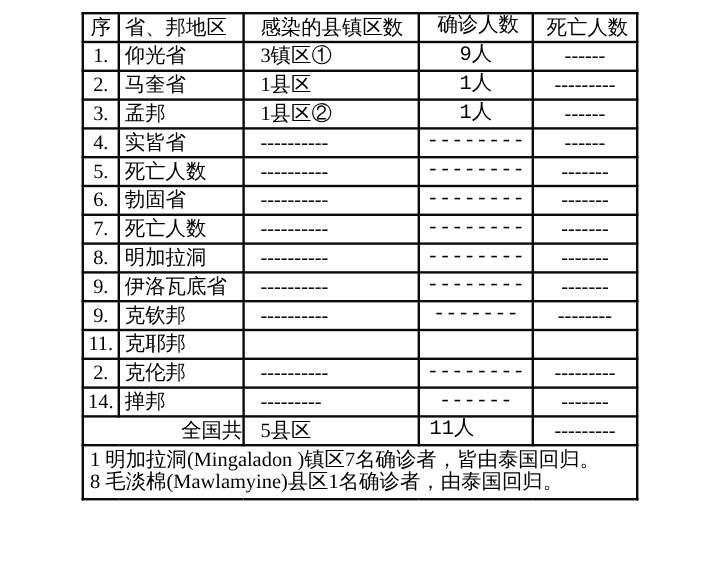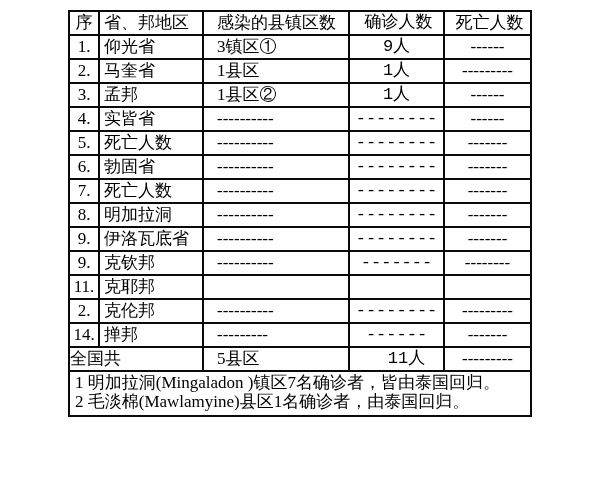--- a/index.html
+++ b/index.html
@@ -35,22 +35,22 @@
     white-space: nowrap;
     overflow: hidden;
   }
   thead th { height: 26px; text-align: left; padding-left: 4px; }
   thead th.c-no { text-align: center; padding-left: 0; }
   .c-no        { width: 30px;  text-align: center; }
   .c-region    { width: 104px; text-align: left; padding-left: 4px; }
   .c-infected  { width: 146px; text-align: left; padding-left: 13px; }
   .c-confirmed { width: 95px;  text-align: center; font-family: Liberation Mono, monospace; }
   .c-deaths    { width: 87px;  text-align: center; }
-  tr.total-row td.total-label { text-align: left; padding-left: 0; }
-  tr.total-row td.c-confirmed { text-align: center; padding-left: 20px; }
+  tr.total-row td.total-label { text-align: right; padding-left: 0; }
+  tr.total-row td.c-confirmed { text-align: left; padding-left: 8px; }
   td.footnotes {
     height: auto;
     text-align: left;
     padding: 2px 4px 4px 5px;
     line-height: 20px;
     white-space: normal;
     margin-top: 24px;
   }
   td.footnotes .fn-line { white-space: nowrap; }
 </style>
@@ -164,18 +164,18 @@
     <tfoot>
       <tr class="total-row">
         <td colspan="2" class="total-label">全国共</td>
         <td class="c-infected">5县区</td>
         <td class="c-confirmed">11人</td>
         <td class="c-deaths">---------</td>
       </tr>
       <tr>
         <td colspan="5" class="footnotes">
           <div class="fn-line">1 明加拉洞(Mingaladon )镇区7名确诊者，皆由泰国回归。</div>
-          <div class="fn-line">2 毛淡棉(Mawlamyine)县区1名确诊者，由泰国回归。</div>
+          <div class="fn-line">8 毛淡棉(Mawlamyine)县区1名确诊者，由泰国回归。</div>
         </td>
       </tr>
     </tfoot>
   </table>
 </div>
 
 </body></html>

